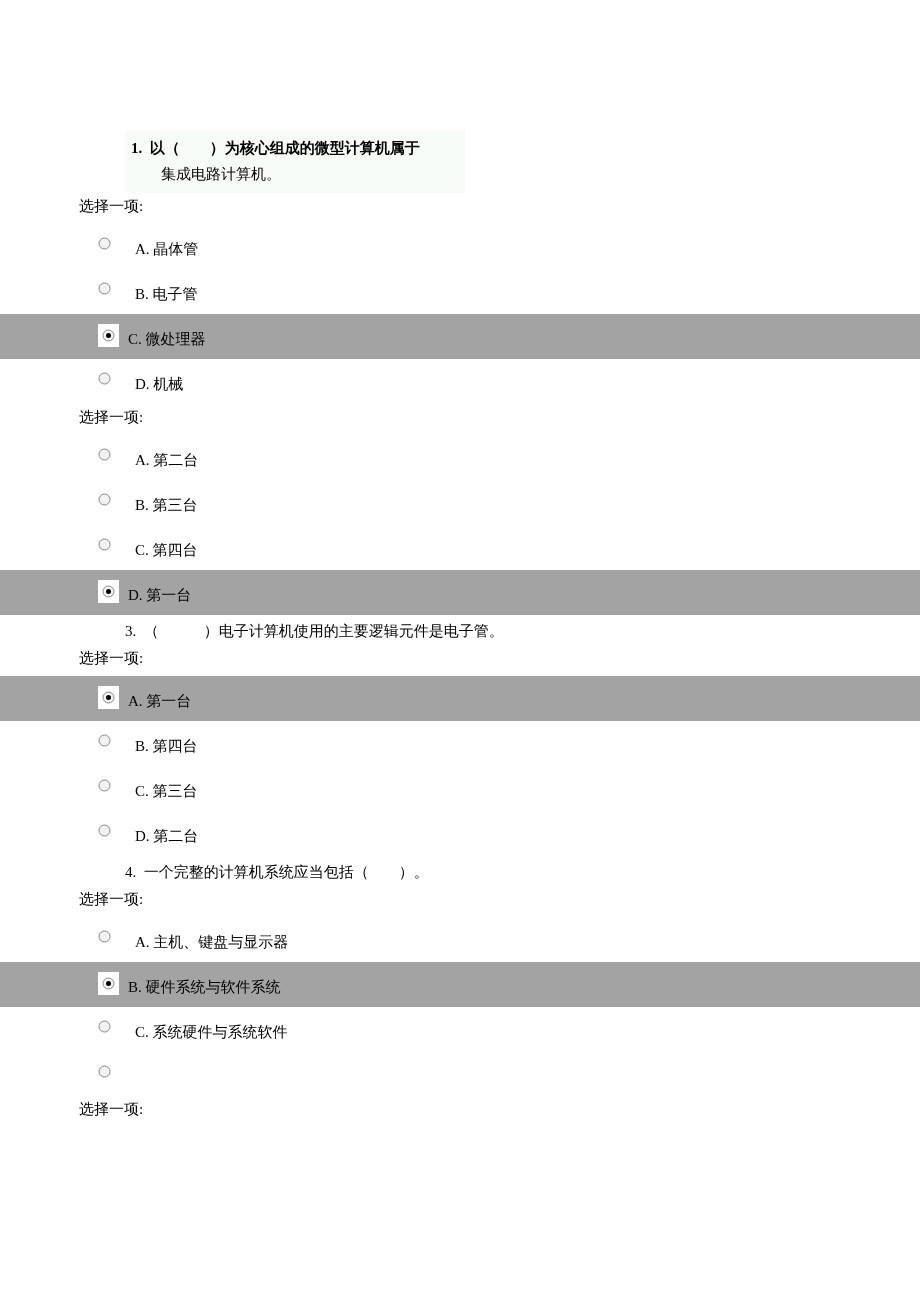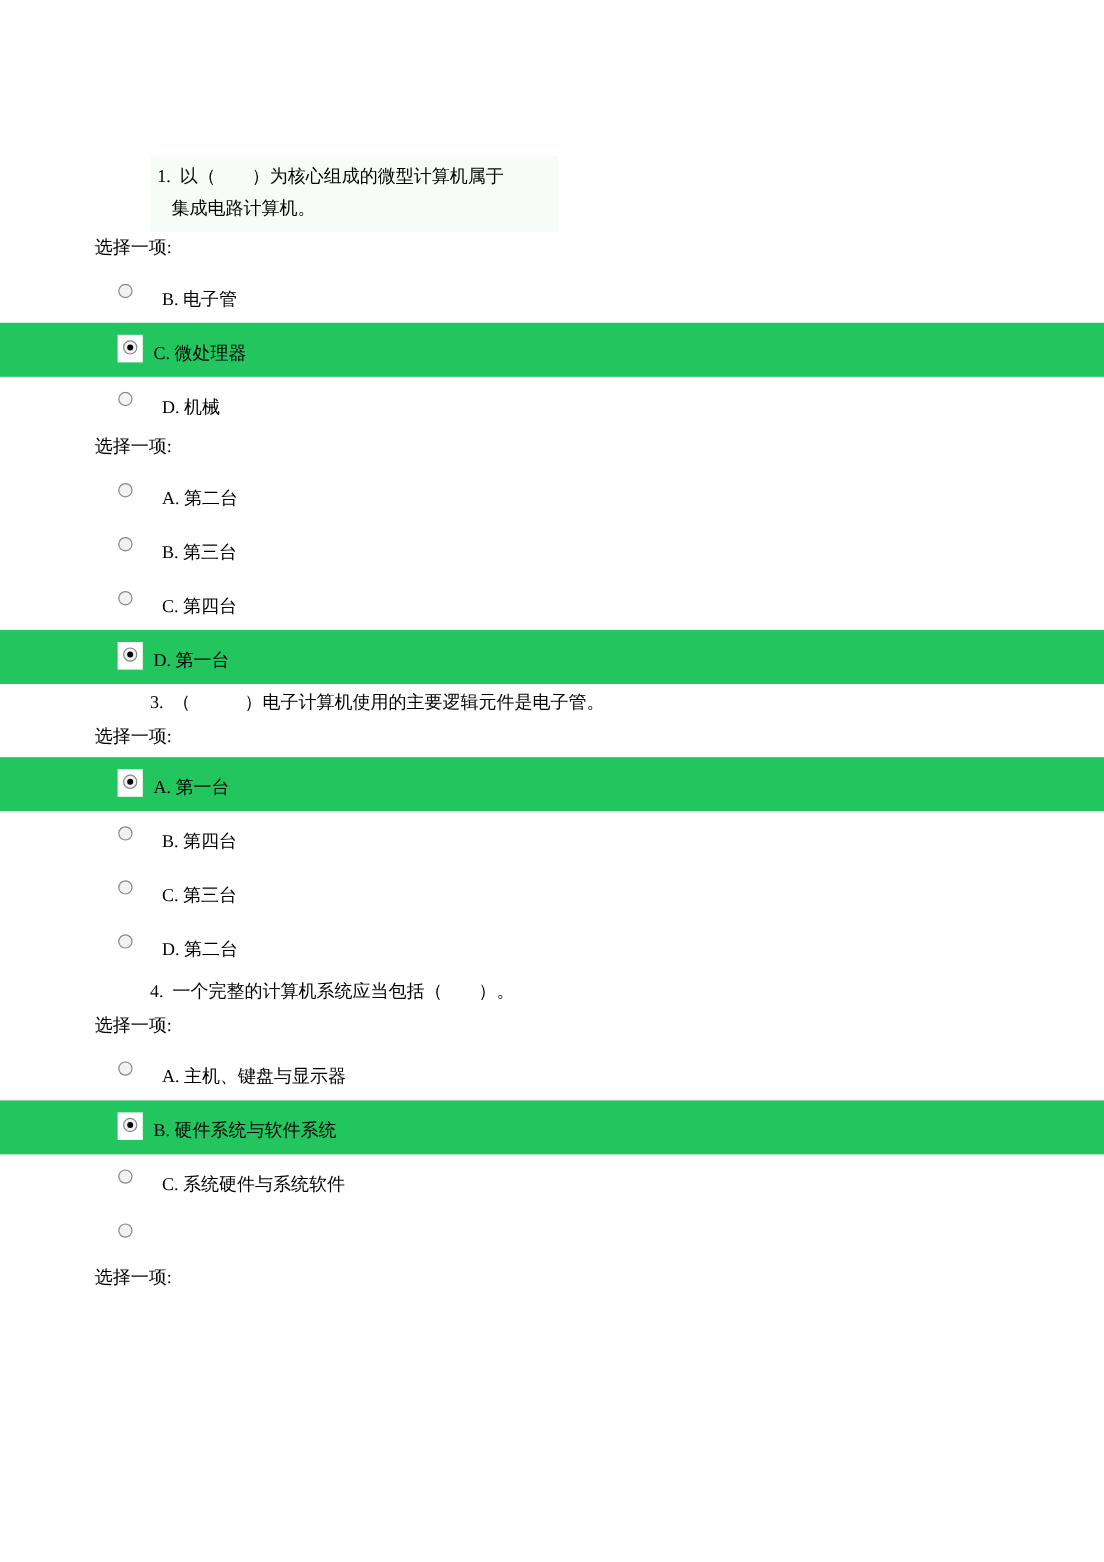--- a/index.html
+++ b/index.html
@@ -14,22 +14,22 @@
   .page {
     width: 920px;
   }
   .qtext-wrap {
     margin-left: 125px;
     margin-right: 455px;
     background: #F8FCF8;
     padding: 6px 4px 6px 6px;
     line-height: 1.7;
   }
-  .qtext-inner { display: block; }
-  .qtext-line2 { margin-left: 12px; text-align: center; }
+  .qtext-inner { display: block; font-weight: bold; }
+  .qtext-line2 { margin-left: 30px; text-align: center; }
   .select-one {
     margin-left: 79px;
     padding: 4px 0 8px 0;
   }
   .qtext-plain {
     margin-left: 125px;
     padding: 4px 0 2px 0;
     line-height: 1.6;
   }
   .option-row {
@@ -40,21 +40,21 @@
   .option-row .radio-col {
     position: absolute;
     left: 98px;
     top: 10px;
   }
   .option-row .label {
     margin-left: 135px;
     padding-top: 6px;
   }
   .option-row.selected {
-    background: #22c55e;
+    background: #a3a3a3;
   }
   .option-row.selected .radio-box {
     background: #fff;
     padding: 2px 4px 4px 4px;
     display: inline-block;
   }
   .option-row.selected .label {
     margin-left: 128px;
   }
   .radio {
@@ -84,20 +84,28 @@
     <span class="qtext-line2">集成电路计算机。</span>
   </div>
   <div class="select-one">选择一项:</div>
 
   <div class="option-row">
     <span class="radio-col">
       <svg class="radio" viewBox="0 0 13 13">
           <circle class="radio-outer" cx="6.5" cy="6.5" r="5.5" stroke-width="1"></circle>
         </svg>
     </span>
+    <div class="label"><span class="letter">A.</span> <span>晶体管</span></div>
+  </div>
+  <div class="option-row">
+    <span class="radio-col">
+      <svg class="radio" viewBox="0 0 13 13">
+          <circle class="radio-outer" cx="6.5" cy="6.5" r="5.5" stroke-width="1"></circle>
+        </svg>
+    </span>
     <div class="label"><span class="letter">B.</span> <span>电子管</span></div>
   </div>
   <div class="option-row selected">
     <span class="radio-col radio-box">
       <svg class="radio" viewBox="0 0 13 13">
           <circle class="radio-outer" cx="6.5" cy="6.5" r="5.5" stroke-width="1"></circle>
           <circle class="radio-dot" cx="6.5" cy="6.5" r="2.5"></circle>
         </svg>
     </span>
     <div class="label"><span class="letter">C.</span> <span>微处理器</span></div>

